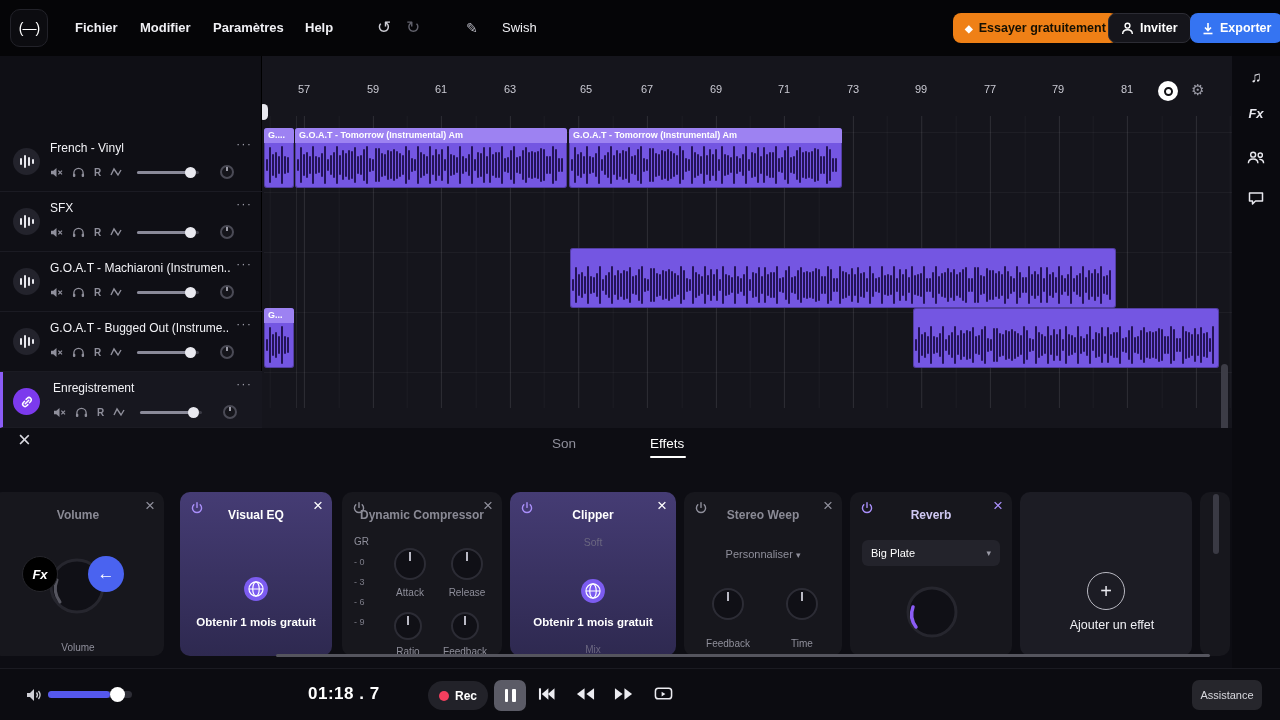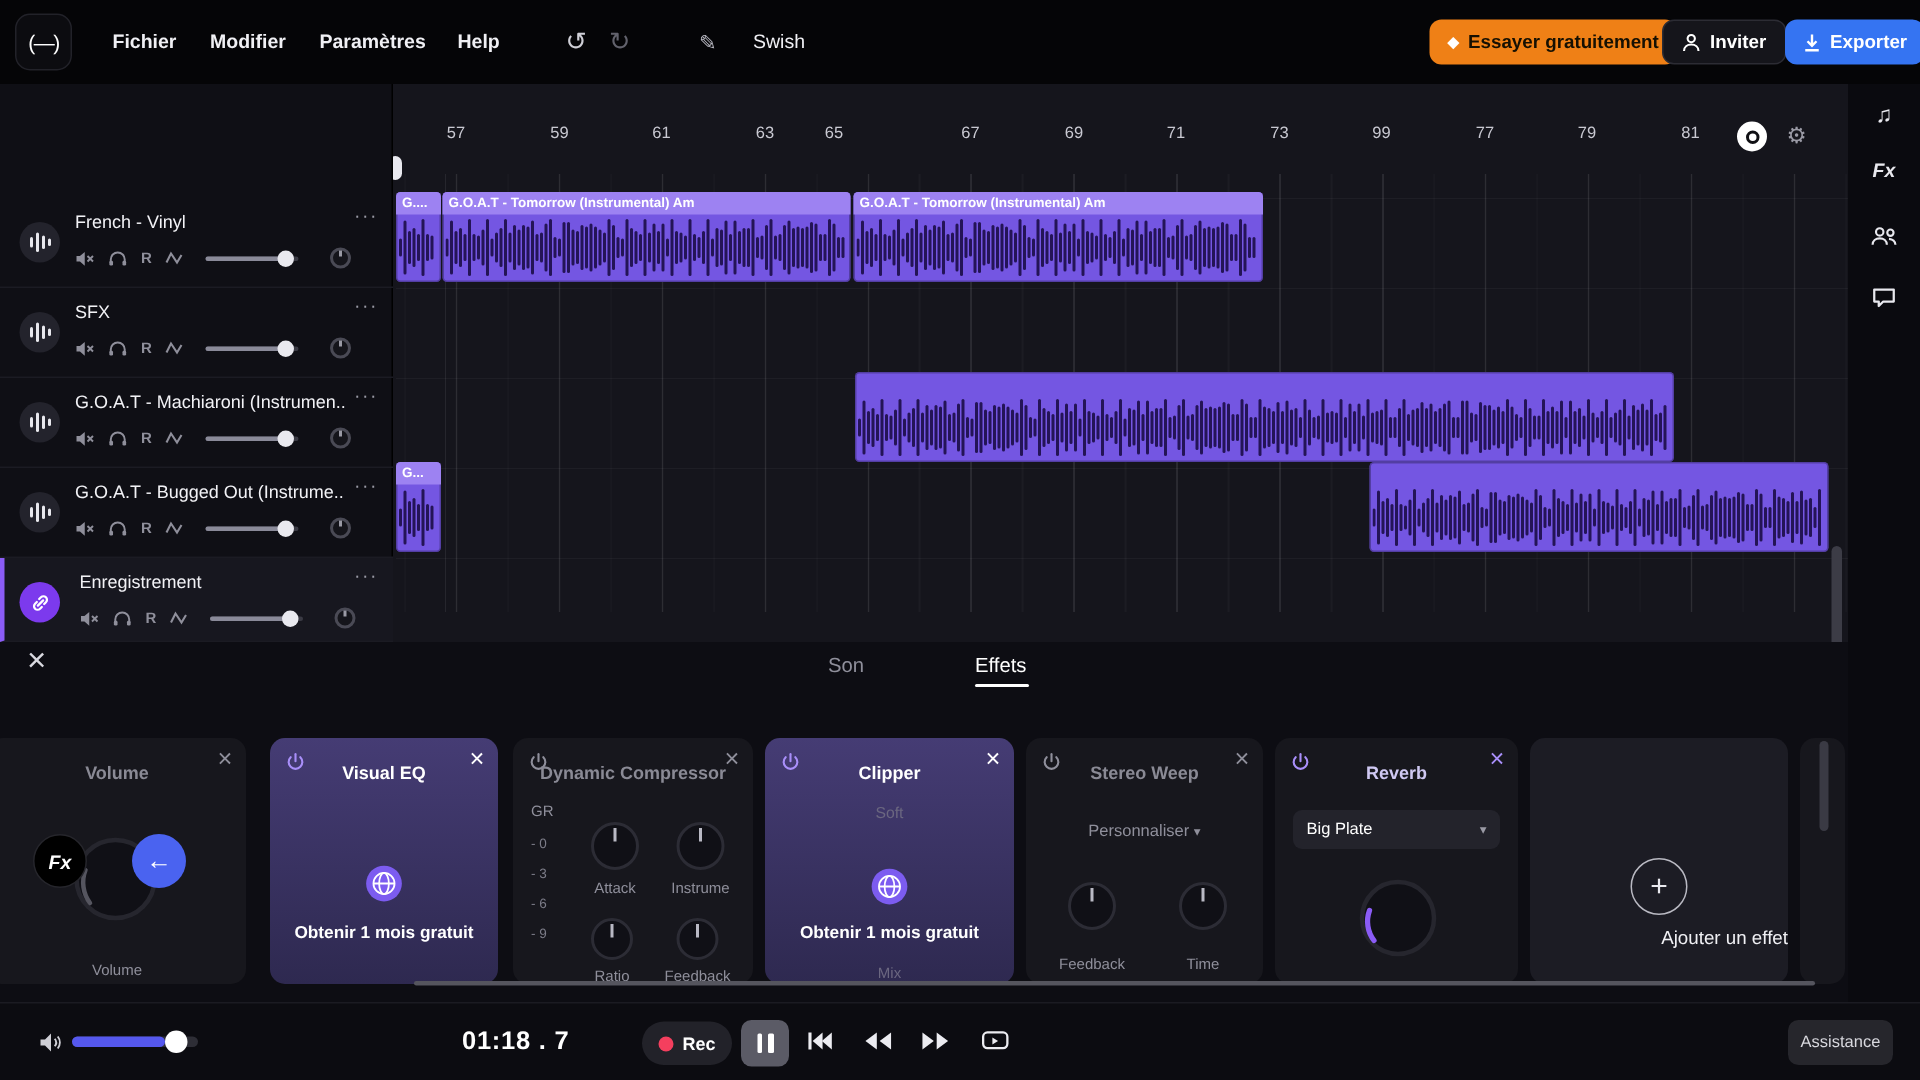--- a/index.html
+++ b/index.html
@@ -141,21 +141,21 @@
     <span>Exporter</span>
   </div>
 </div>
 
 <div class="main">
 
   <span class="rulernum" style="left:304px">57</span>
   <span class="rulernum" style="left:373px">59</span>
   <span class="rulernum" style="left:441px">61</span>
   <span class="rulernum" style="left:510px">63</span>
-  <span class="rulernum" style="left:556px">65</span>
+  <span class="rulernum" style="left:586px">65</span>
   <span class="rulernum" style="left:647px">67</span>
   <span class="rulernum" style="left:716px">69</span>
   <span class="rulernum" style="left:784px">71</span>
   <span class="rulernum" style="left:853px">73</span>
   <span class="rulernum" style="left:921px">99</span>
   <span class="rulernum" style="left:990px">77</span>
   <span class="rulernum" style="left:1058px">79</span>
   <span class="rulernum" style="left:1127px">81</span>
 
   <div class="hdr-circle" style="left:1158px;top:25px">
@@ -930,21 +930,21 @@
     <div class="abs" style="left:12px;top:44px;font-size:10px;color:#8f8f9b">GR</div>
     <div class="abs" style="left:12px;top:60px">
       <div class="scaleline">- 0</div>
       <div class="scaleline">- 3</div>
       <div class="scaleline">- 6</div>
       <div class="scaleline">- 9</div>
     </div>
     <div class="knob" style="left:52px;top:56px"></div>
     <div class="knob" style="left:109px;top:56px"></div>
     <div class="klabel" style="left:68px;top:95px">Attack</div>
-    <div class="klabel" style="left:125px;top:95px">Instrume</div>
+    <div class="klabel" style="left:125px;top:95px">Release</div>
     <div class="knob" style="left:52px;top:120px;width:28px;height:28px"></div>
     <div class="knob" style="left:109px;top:120px;width:28px;height:28px"></div>
     <div class="klabel" style="left:66px;top:154px">Ratio</div>
     <div class="klabel" style="left:123px;top:154px">Feedback</div>
   </div>
 
   <div class="card purple" style="left:510px;width:166px">
     <span class="pwr on">
         <svg width="14" height="14" viewBox="0 0 24 24" fill="none" stroke="currentColor" stroke-width="2.4" stroke-linecap="round">
           <path d="M12 3v8"></path>
@@ -1000,21 +1000,21 @@
     <div class="abs" style="left:54px;top:92px">
         <svg width="56" height="56">
           <circle cx="28" cy="28" r="24" fill="#101016" stroke="#26262e" stroke-width="3"></circle>
           <path d="M12 43 A 21 21 0 0 1 9 23" stroke="#8b5cf6" stroke-width="3.5" fill="none" stroke-linecap="round"></path>
         </svg>
       </div>
   </div>
 
   <div class="card" style="left:1020px;width:172px;background:#1c1c24">
     <div class="abs" style="left:67px;top:80px;width:38px;height:38px;border:1.5px solid #b9b9c2;border-radius:50%;display:flex;align-items:center;justify-content:center;font-size:20px;color:#e9e9ef">+</div>
-    <div class="abs" style="left:12px;right:0;top:126px;text-align:right;font-size:12.5px;color:#f0f0f4">Ajouter un effet</div>
+    <div class="abs" style="left:12px;right:0;top:126px;text-align:center;font-size:12.5px;color:#f0f0f4">Ajouter un effet</div>
   </div>
 
   <div class="card" style="left:1200px;width:30px"></div>
 
   <div class="fxcircle">Fx</div>
   <div class="backcircle">←</div>
   <div class="fx-hscroll"></div>
   <div class="fx-vscroll"></div>
 </div>
 

